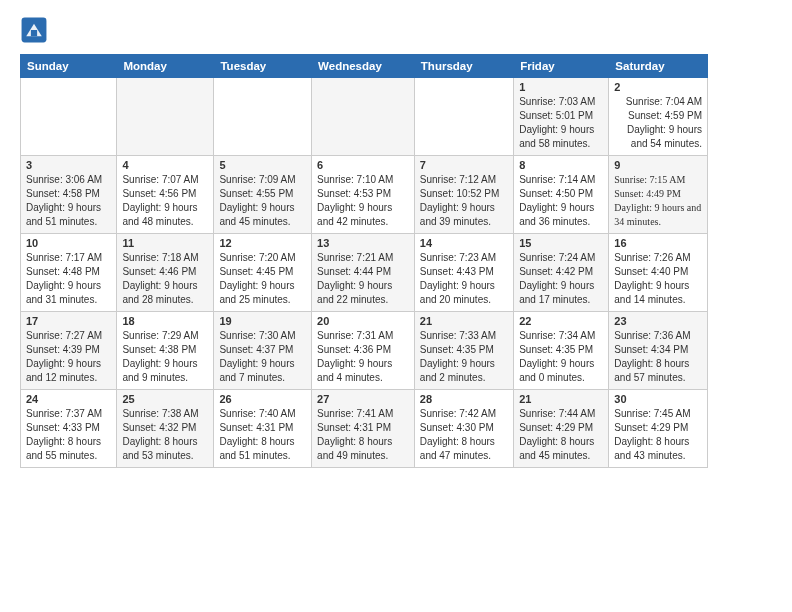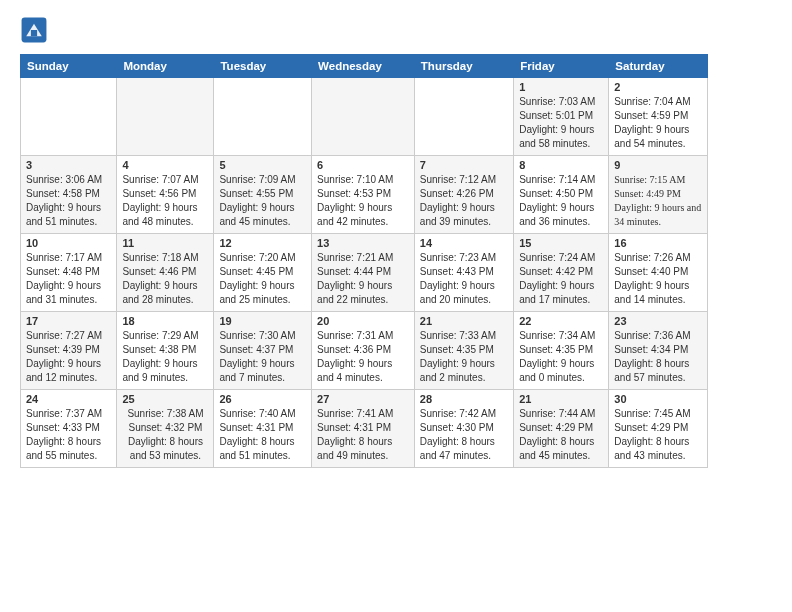--- a/index.html
+++ b/index.html
@@ -139,21 +139,21 @@
           <td class="shade"></td>
           <td></td>
           <td class="shade">
             <span class="day-num">1</span>
             <div class="day-info" style="white-space: pre-line;">Sunrise: 7:03 AM
 Sunset: 5:01 PM
 Daylight: 9 hours and 58 minutes.</div>
           </td>
           <td>
             <span class="day-num">2</span>
-            <div class="day-info" style="white-space: pre-line;">Sunrise: 7:04 AM
+            <div class="day-info" style="white-space: pre-line; text-align: right;">Sunrise: 7:04 AM
 Sunset: 4:59 PM
 Daylight: 9 hours and 54 minutes.</div>
           </td>
         </tr>
         <tr>
           <td class="shade">
             <span class="day-num">3</span>
             <div class="day-info" style="white-space: pre-line;">Sunrise: 3:06 AM
 Sunset: 4:58 PM
 Daylight: 9 hours and 51 minutes.</div>
@@ -172,21 +172,21 @@
           </td>
           <td>
             <span class="day-num">6</span>
             <div class="day-info" style="white-space: pre-line;">Sunrise: 7:10 AM
 Sunset: 4:53 PM
 Daylight: 9 hours and 42 minutes.</div>
           </td>
           <td class="shade">
             <span class="day-num">7</span>
             <div class="day-info" style="white-space: pre-line;">Sunrise: 7:12 AM
-Sunset: 4:26 PM
+Sunset: 10:52 PM
 Daylight: 9 hours and 39 minutes.</div>
           </td>
           <td>
             <span class="day-num">8</span>
             <div class="day-info" style="white-space: pre-line;">Sunrise: 7:14 AM
 Sunset: 4:50 PM
 Daylight: 9 hours and 36 minutes.</div>
           </td>
           <td class="shade">
             <span class="day-num">9</span>
@@ -285,21 +285,21 @@
         </tr>
         <tr>
           <td>
             <span class="day-num">24</span>
             <div class="day-info" style="white-space: pre-line;">Sunrise: 7:37 AM
 Sunset: 4:33 PM
 Daylight: 8 hours and 55 minutes.</div>
           </td>
           <td class="shade">
             <span class="day-num">25</span>
-            <div class="day-info" style="white-space: pre-line; text-align: center;">Sunrise: 7:38 AM
+            <div class="day-info" style="white-space: pre-line;">Sunrise: 7:38 AM
 Sunset: 4:32 PM
 Daylight: 8 hours and 53 minutes.</div>
           </td>
           <td>
             <span class="day-num">26</span>
             <div class="day-info" style="white-space: pre-line;">Sunrise: 7:40 AM
 Sunset: 4:31 PM
 Daylight: 8 hours and 51 minutes.</div>
           </td>
           <td class="shade">

